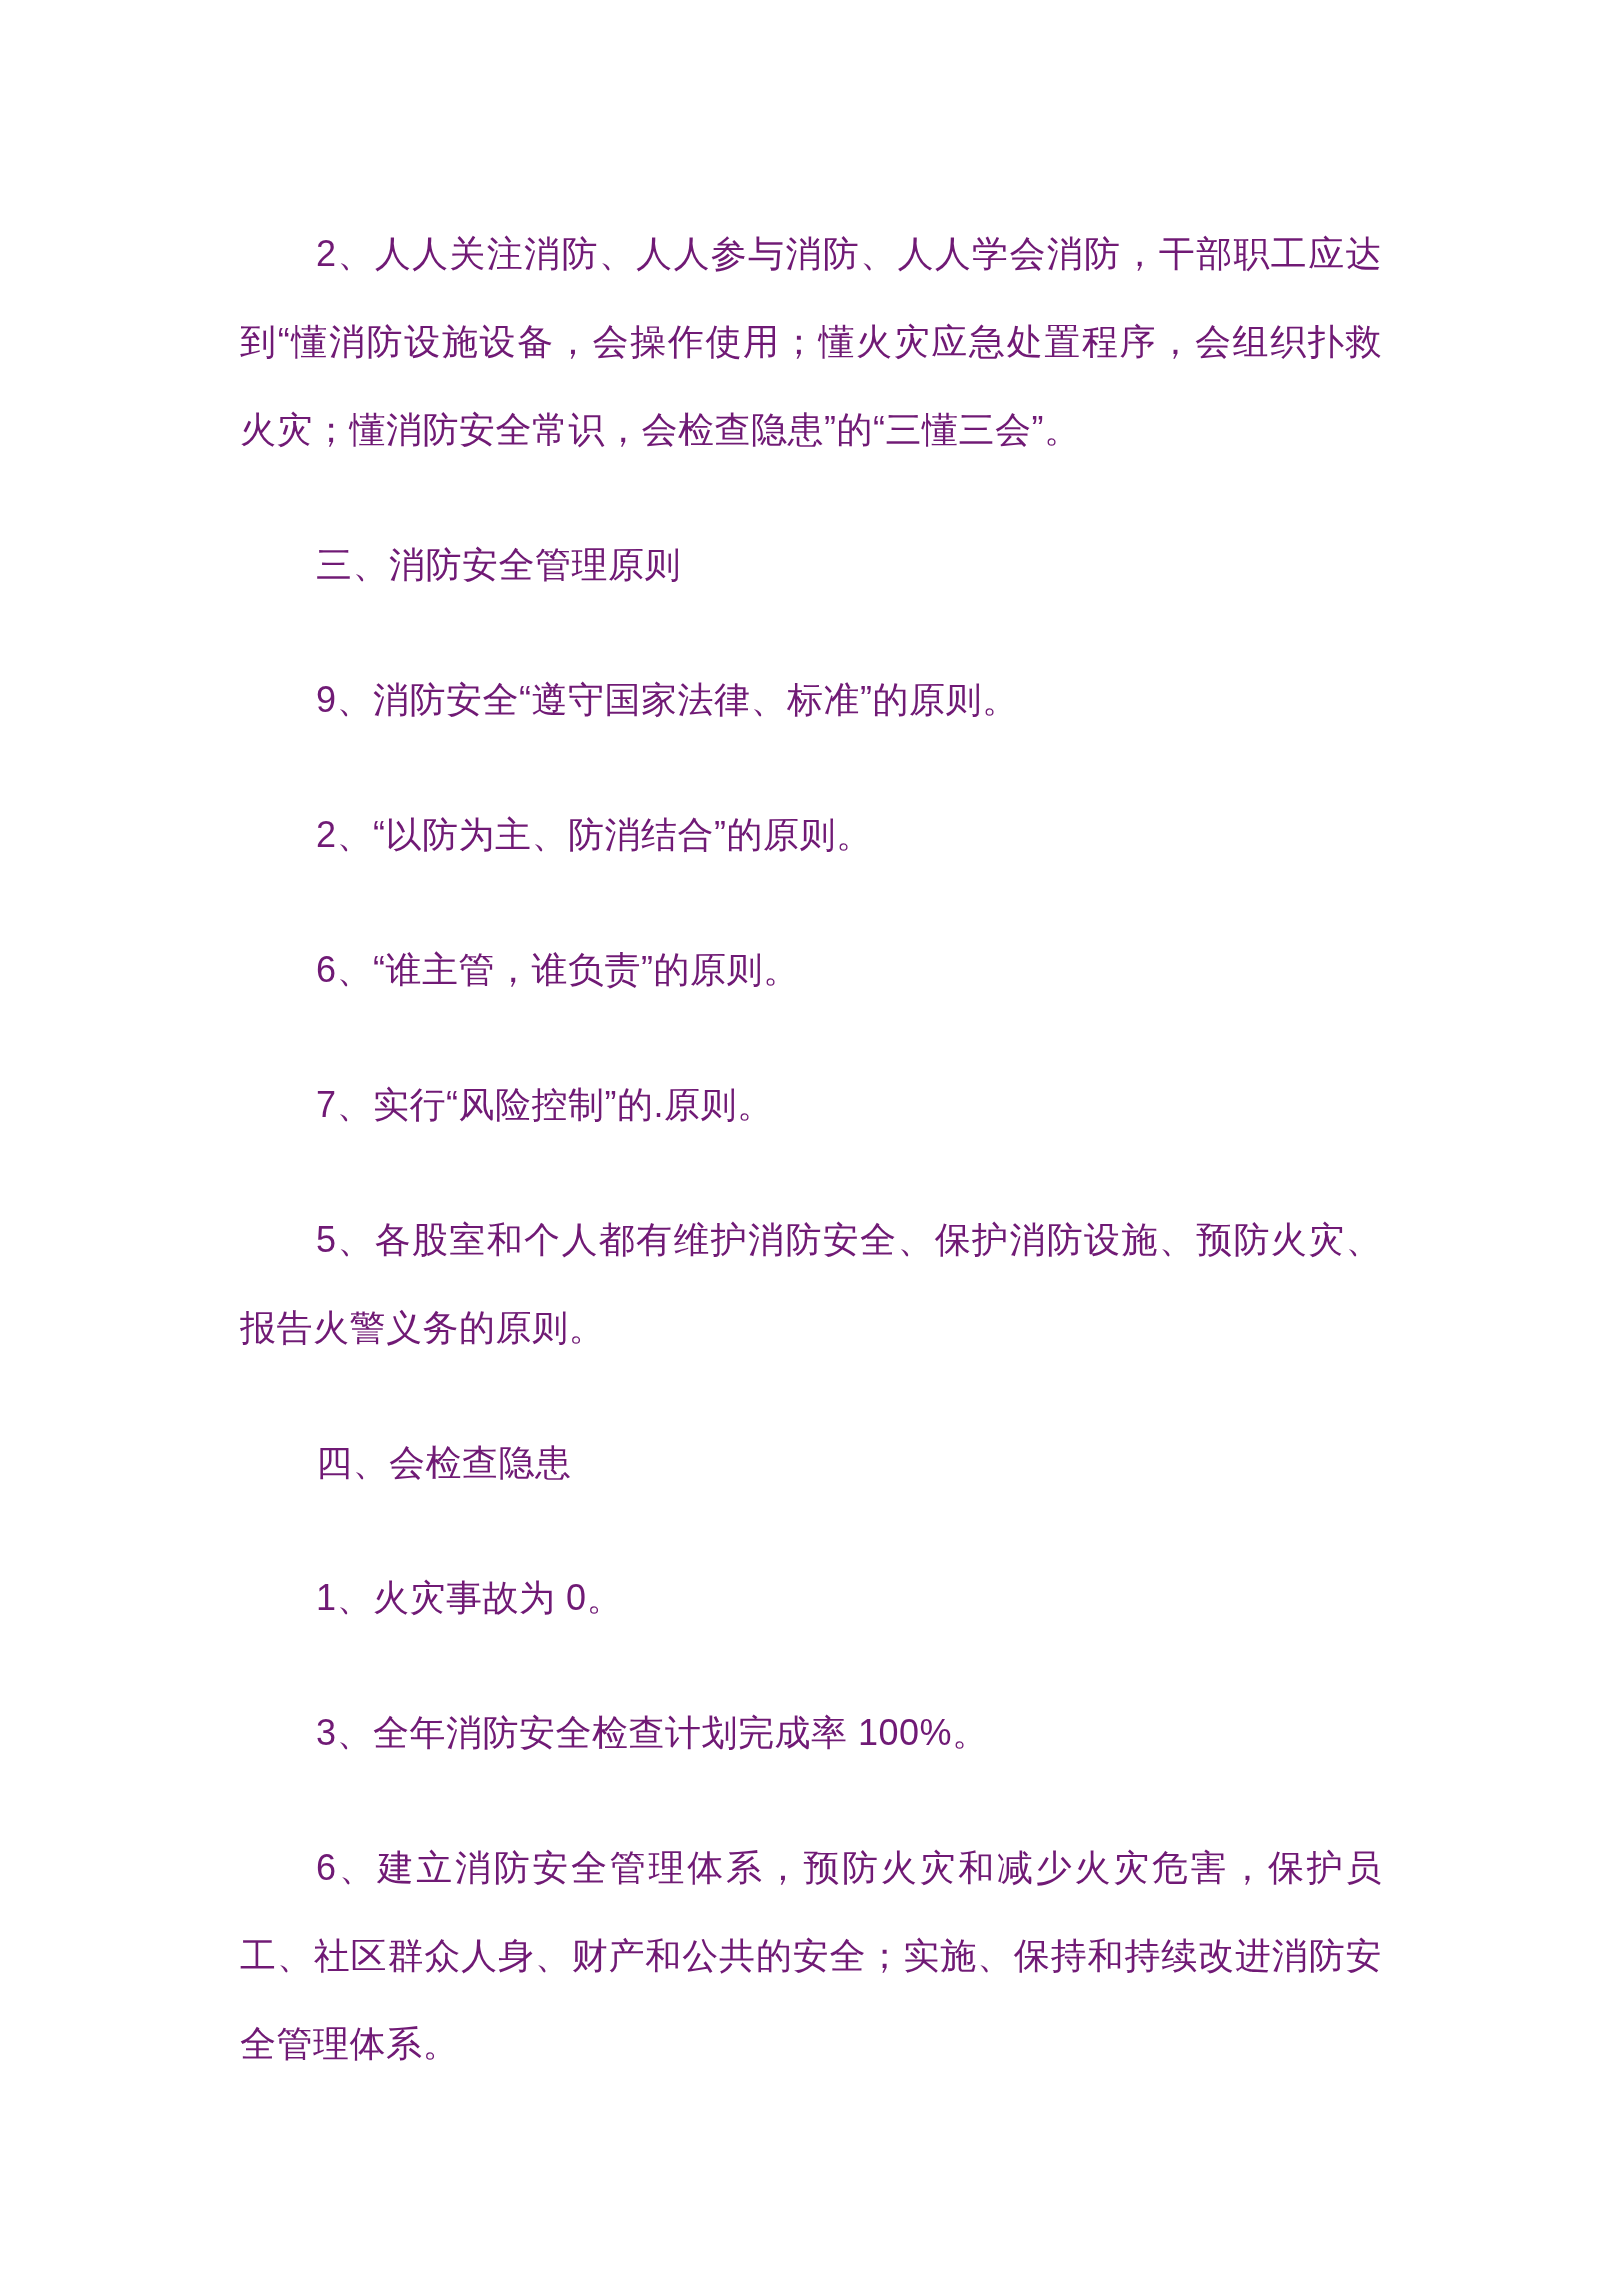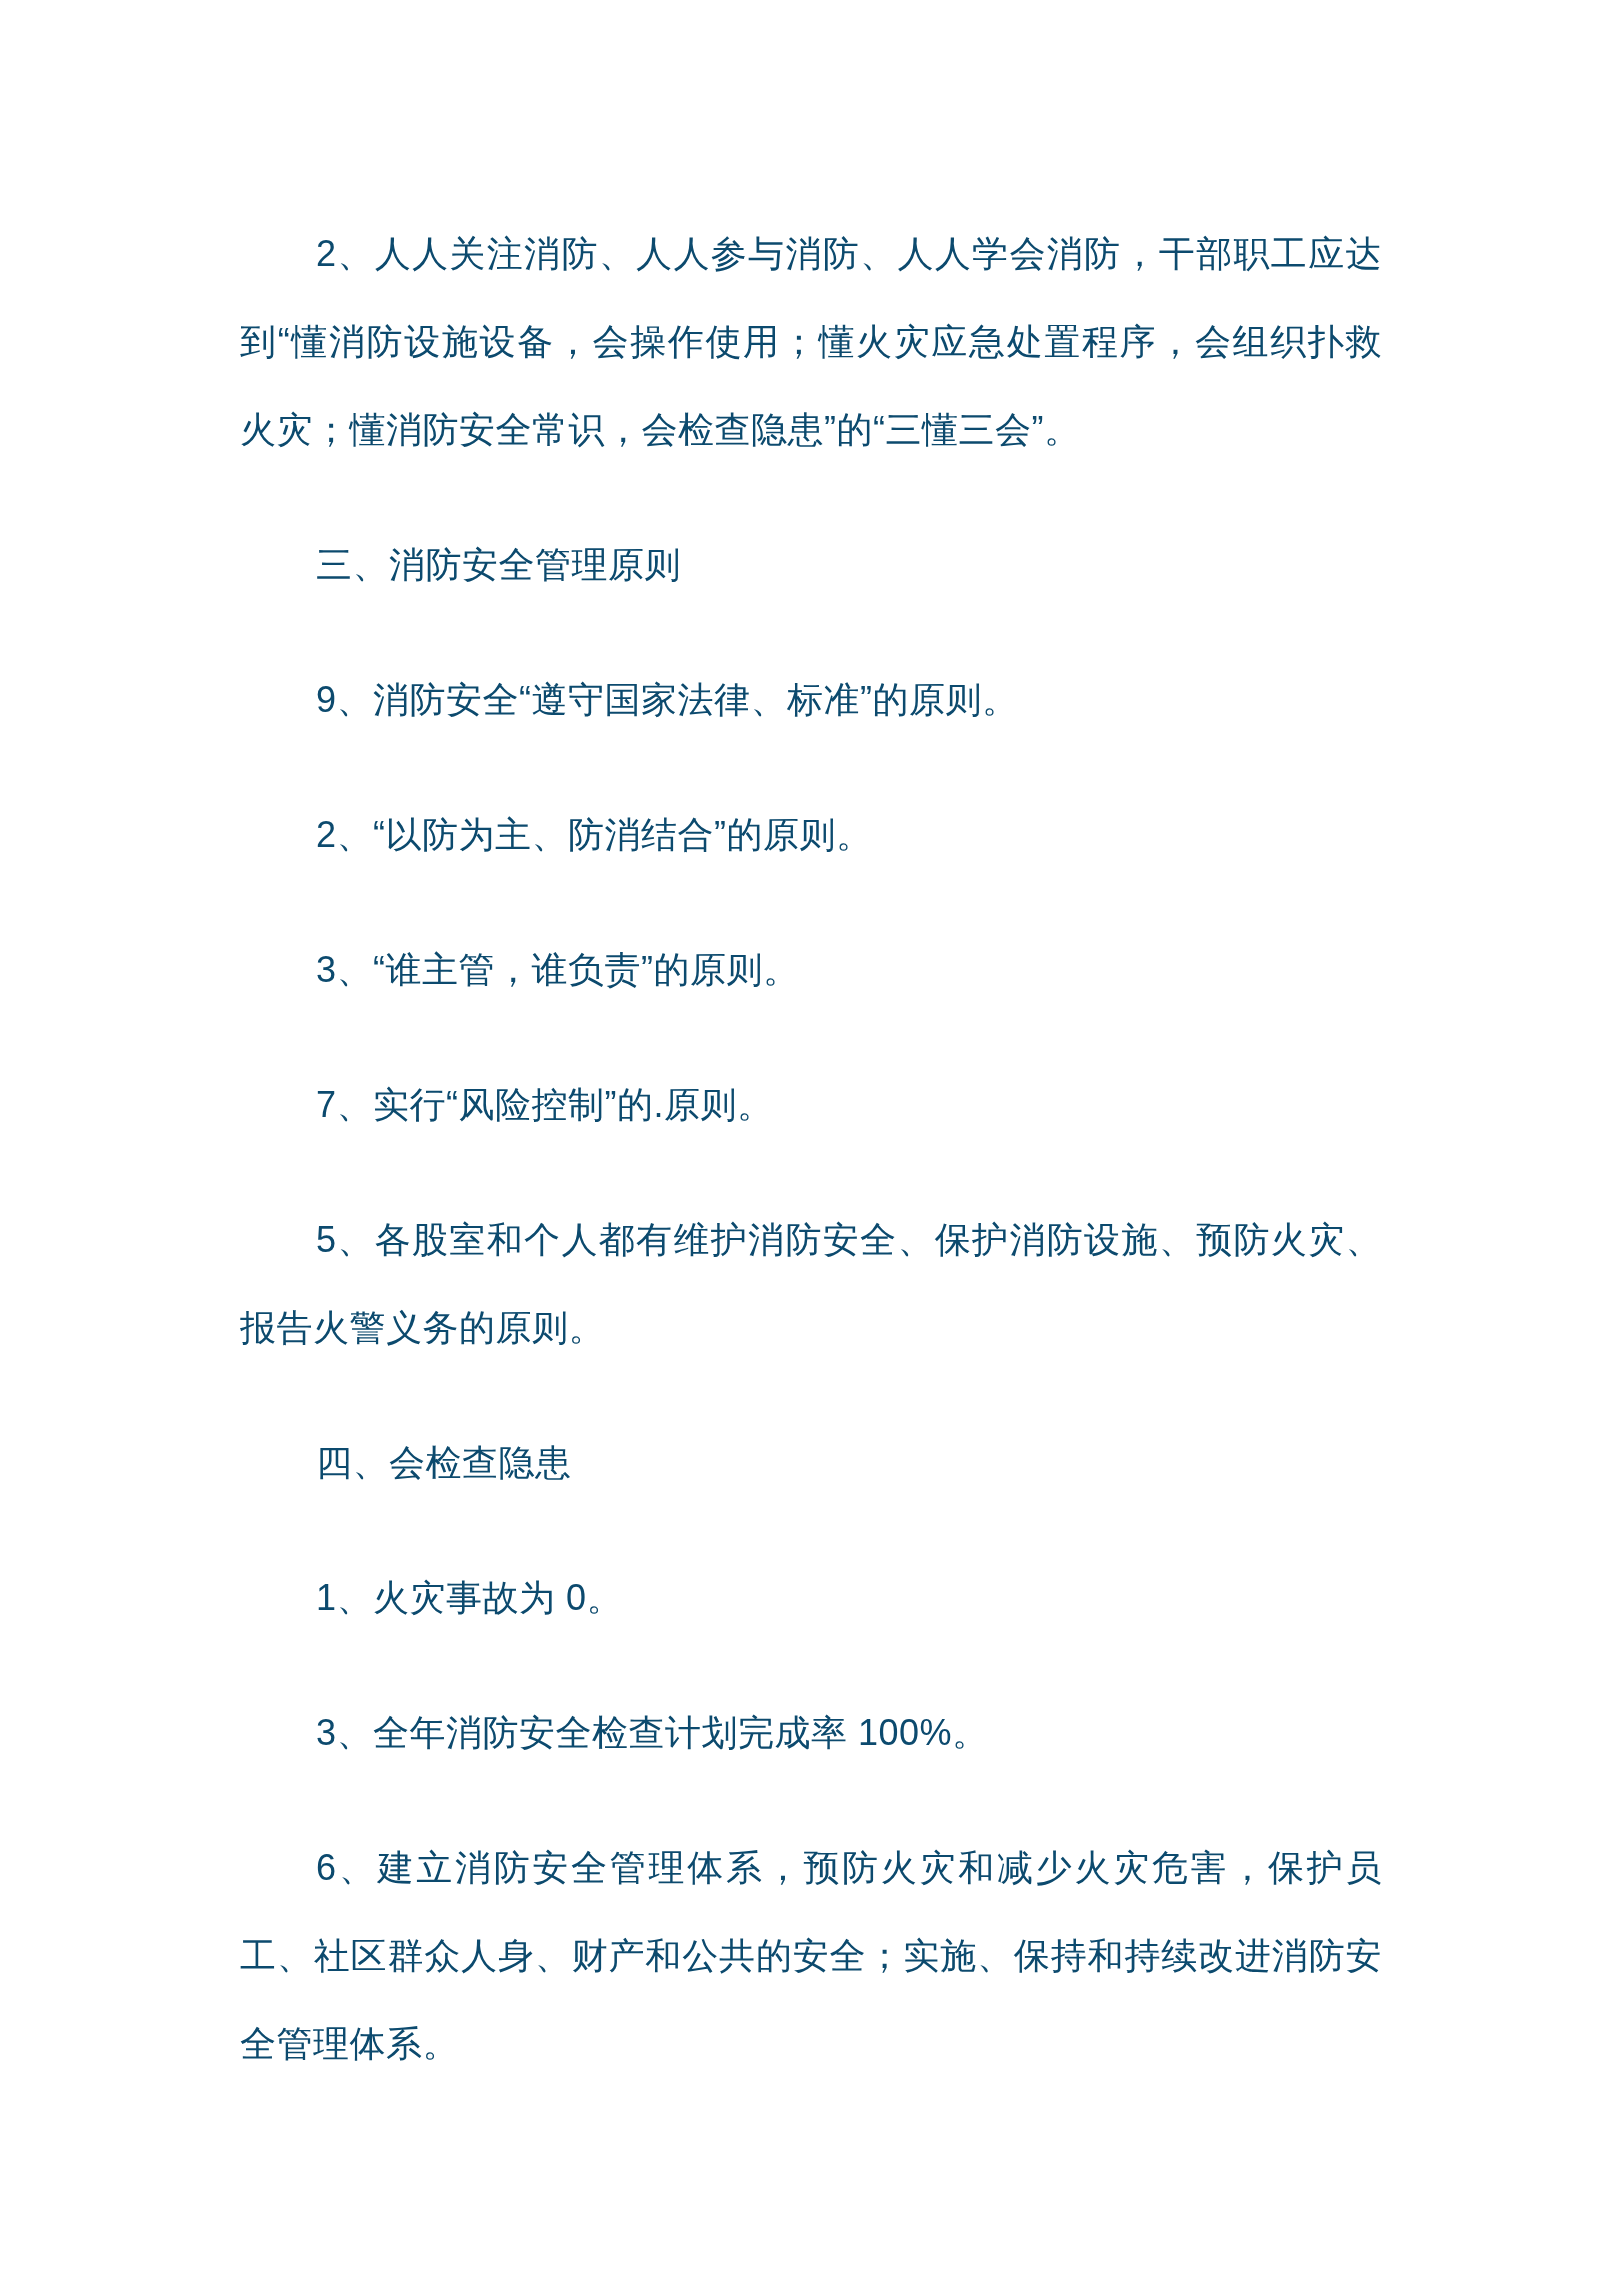--- a/index.html
+++ b/index.html
@@ -14,38 +14,38 @@
     height: 2293px;
     background: #ffffff;
     padding: 163px 239px 118px 240px;
     overflow: hidden;
     font-family: "Liberation Sans", "DejaVu Sans", sans-serif;
   }
   .doc p {
     margin: 47px 0;
     font-size: 36px;
     line-height: 88px;
-    color: #0c4a6e;
+    color: #701a75;
     text-align: justify;
     text-indent: 76px;
     font-weight: 400;
     letter-spacing: 0.5px;
     word-break: break-all;
   }
 </style>
 </head>
 <body>
 
 <div class="page">
   <div class="doc">
     <p>2、人人关注消防、人人参与消防、人人学会消防，干部职工应达到“懂消防设施设备，会操作使用；懂火灾应急处置程序，会组织扑救火灾；懂消防安全常识，会检查隐患”的“三懂三会”。</p>
     <p>三、消防安全管理原则</p>
     <p>9、消防安全“遵守国家法律、标准”的原则。</p>
     <p>2、“以防为主、防消结合”的原则。</p>
-    <p>3、“谁主管，谁负责”的原则。</p>
+    <p>6、“谁主管，谁负责”的原则。</p>
     <p>7、实行“风险控制”的.原则。</p>
     <p>5、各股室和个人都有维护消防安全、保护消防设施、预防火灾、报告火警义务的原则。</p>
     <p>四、会检查隐患</p>
     <p>1、火灾事故为 0。</p>
     <p>3、全年消防安全检查计划完成率 100%。</p>
     <p>6、建立消防安全管理体系，预防火灾和减少火灾危害，保护员工、社区群众人身、财产和公共的安全；实施、保持和持续改进消防安全管理体系。</p>
   </div>
 </div>
 
 

